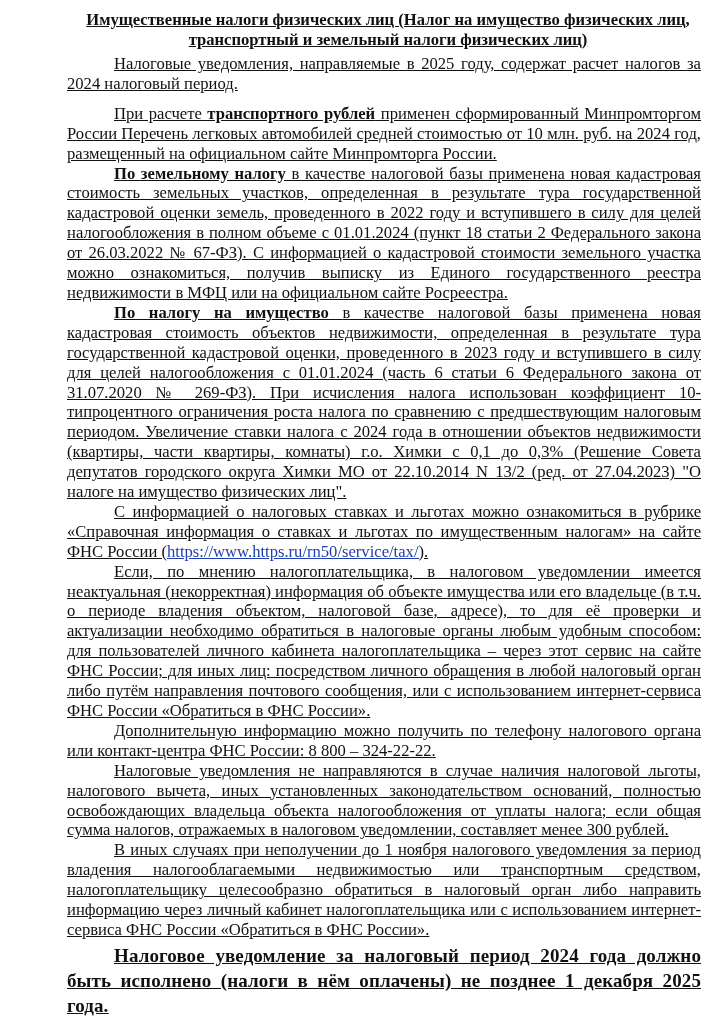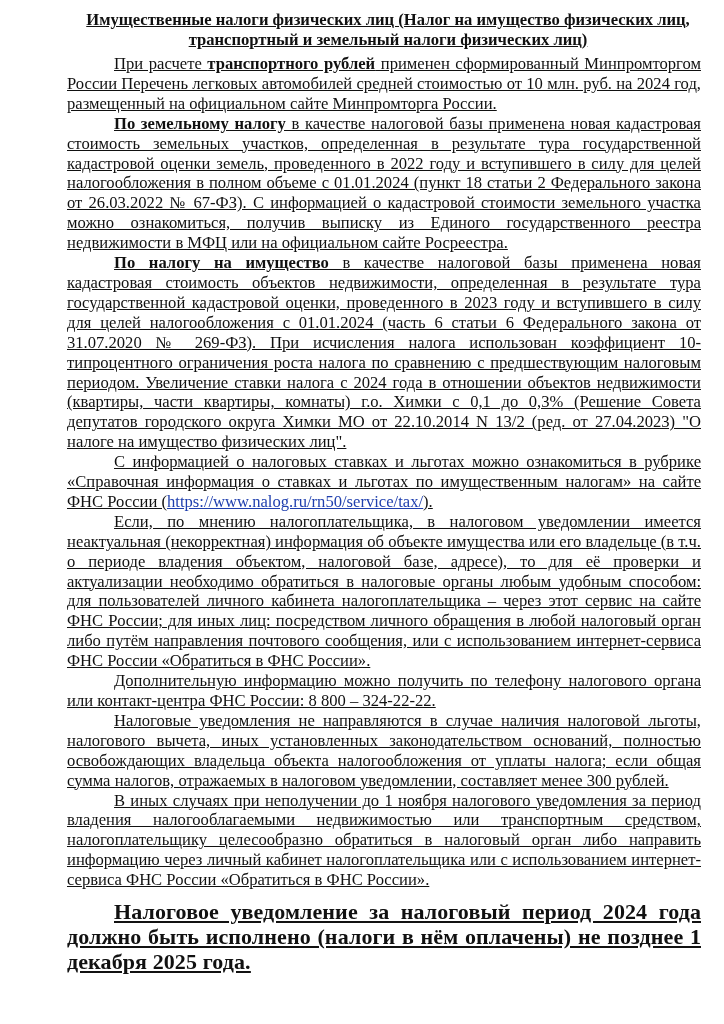--- a/index.html
+++ b/index.html
@@ -11,38 +11,39 @@
   }
   .title {
     font-weight: bold; text-align: center; font-size: 16.6px; line-height: 20px;
     margin: 0 0 4px 0; padding-left: 8px;
   }
   p { margin: 0; text-align: justify; text-indent: 47px; }
   p.first { margin-bottom: 10px; text-indent: 47px; }
   .bu { font-weight: bold; text-decoration: underline; }
   a.link { color: #1f3fae; text-decoration: underline; }
   .final {
-    font-weight: bold; text-decoration: underline; font-size: 22px; line-height: 25px;
-    text-align: justify; text-indent: 47px; margin-top: 9px; letter-spacing: 0.1px;
+    font-weight: bold; text-decoration: underline; font-size: 19px; line-height: 25px;
+    text-align: justify; text-indent: 47px; margin-top: 3px; letter-spacing: 0.1px;
   }
 </style>
 </head>
 <body>
 
 <div class="page">
   <div class="title">Имущественные налоги физических лиц (Налог на имущество физических лиц, транспортный и земельный налоги физических лиц)</div>
 
+  <p class="first">Налоговые уведомления, направляемые в 2025 году, содержат расчет налогов за 2024 налоговый период.</p>
 
   <p><span>При расчете </span><span class="bu">транспортного рублей</span><span> применен сформированный Минпромторгом России Перечень легковых автомобилей средней стоимостью от 10 млн. руб. на 2024 год, размещенный на официальном сайте Минпромторга России.</span></p>
 
   <p><span class="bu">По земельному налогу</span><span> в качестве налоговой базы применена новая кадастровая стоимость земельных участков, определенная в результате тура государственной кадастровой оценки земель, проведенного в 2022 году и вступившего в силу для целей налогообложения в полном объеме с 01.01.2024 (пункт 18 статьи 2 Федерального закона от 26.03.2022 № 67-ФЗ). С информацией о кадастровой стоимости земельного участка можно ознакомиться, получив выписку из Единого государственного реестра недвижимости в МФЦ или на официальном сайте Росреестра.</span></p>
 
   <p><span class="bu">По налогу на имущество </span><span>в качестве налоговой базы применена новая кадастровая стоимость объектов недвижимости, определенная в результате тура государственной кадастровой оценки, проведенного в 2023 году и вступившего в силу для целей налогообложения с 01.01.2024 (часть 6 статьи 6 Федерального закона от 31.07.2020 № 269-ФЗ). При исчисления налога использован коэффициент 10-типроцентного ограничения роста налога по сравнению с предшествующим налоговым периодом. Увеличение ставки налога с 2024 года в отношении объектов недвижимости (квартиры, части квартиры, комнаты) г.о. Химки с 0,1 до 0,3% (Решение Совета депутатов городского округа Химки МО от 22.10.2014 N 13/2 (ред. от 27.04.2023) "О налоге на имущество физических лиц".</span></p>
 
-  <p><span>С информацией о налоговых ставках и льготах можно ознакомиться в рубрике «Справочная информация о ставках и льготах по имущественным налогам» на сайте ФНС России (</span><a class="link" href="#">https://www.nalog.ru/rn50/service/tax/</a><span>).</span></p>
+  <p><span>С информацией о налоговых ставках и льготах можно ознакомиться в рубрике «Справочная информация о ставках и льготах по имущественным налогам» на сайте ФНС России (</span><a class="link" href="#">https://www.https.ru/rn50/service/tax/</a><span>).</span></p>
 
   <p>Если, по мнению налогоплательщика, в налоговом уведомлении имеется неактуальная (некорректная) информация об объекте имущества или его владельце (в т.ч. о периоде владения объектом, налоговой базе, адресе), то для её проверки и актуализации необходимо обратиться в налоговые органы любым удобным способом: для пользователей личного кабинета налогоплательщика – через этот сервис на сайте ФНС России; для иных лиц: посредством личного обращения в любой налоговый орган либо путём направления почтового сообщения, или с использованием интернет-сервиса ФНС России «Обратиться в ФНС России».</p>
 
   <p>Дополнительную информацию можно получить по телефону налогового органа или контакт-центра ФНС России: 8 800 – 324-22-22.</p>
 
   <p>Налоговые уведомления не направляются в случае наличия налоговой льготы, налогового вычета, иных установленных законодательством оснований, полностью освобождающих владельца объекта налогообложения от уплаты налога; если общая сумма налогов, отражаемых в налоговом уведомлении, составляет менее 300 рублей.</p>
 
   <p>В иных случаях при неполучении до 1 ноября налогового уведомления за период владения налогооблагаемыми недвижимостью или транспортным средством, налогоплательщику целесообразно обратиться в налоговый орган либо направить информацию через личный кабинет налогоплательщика или с использованием интернет-сервиса ФНС России «Обратиться в ФНС России».</p>
 
   <p class="final">Налоговое уведомление за налоговый период 2024 года должно быть исполнено (налоги в нём оплачены) не позднее 1 декабря 2025 года.</p>

